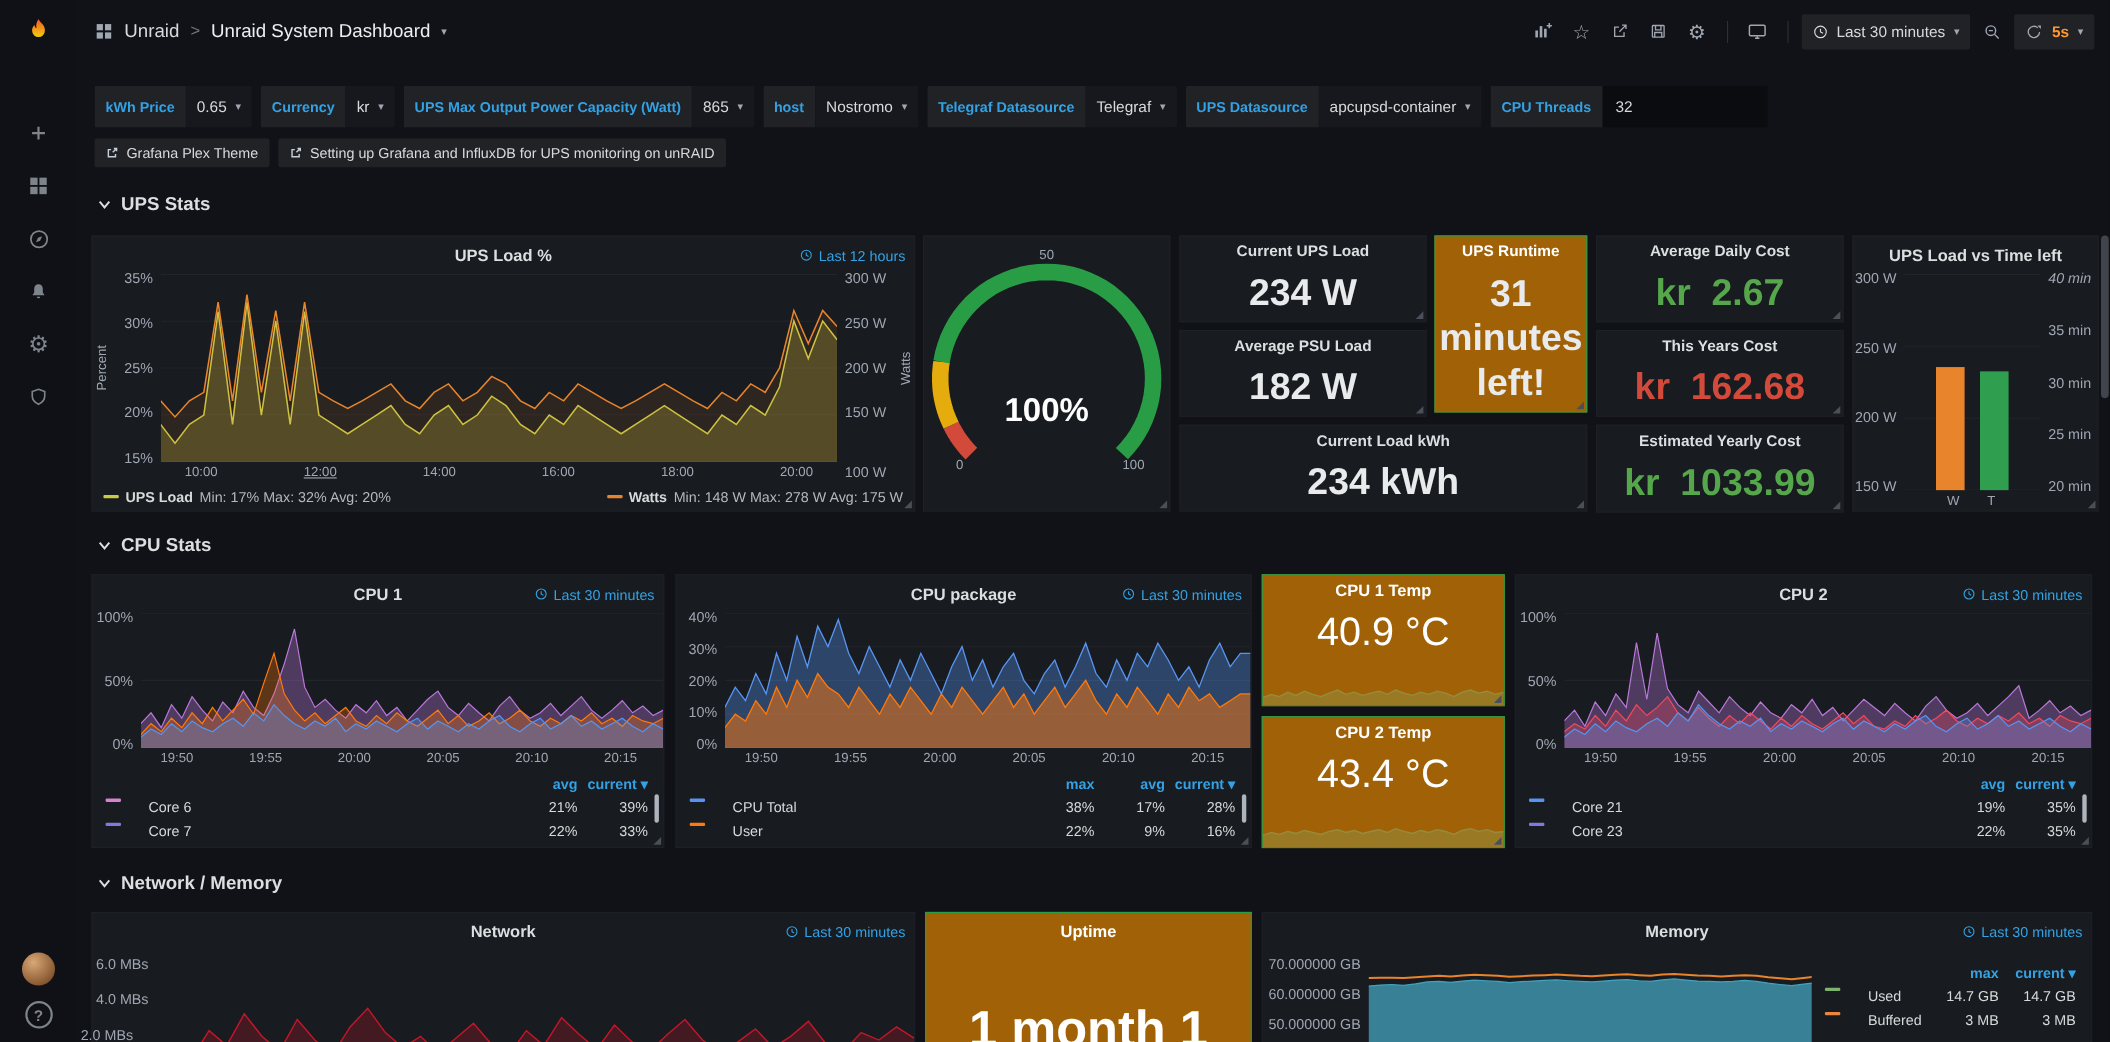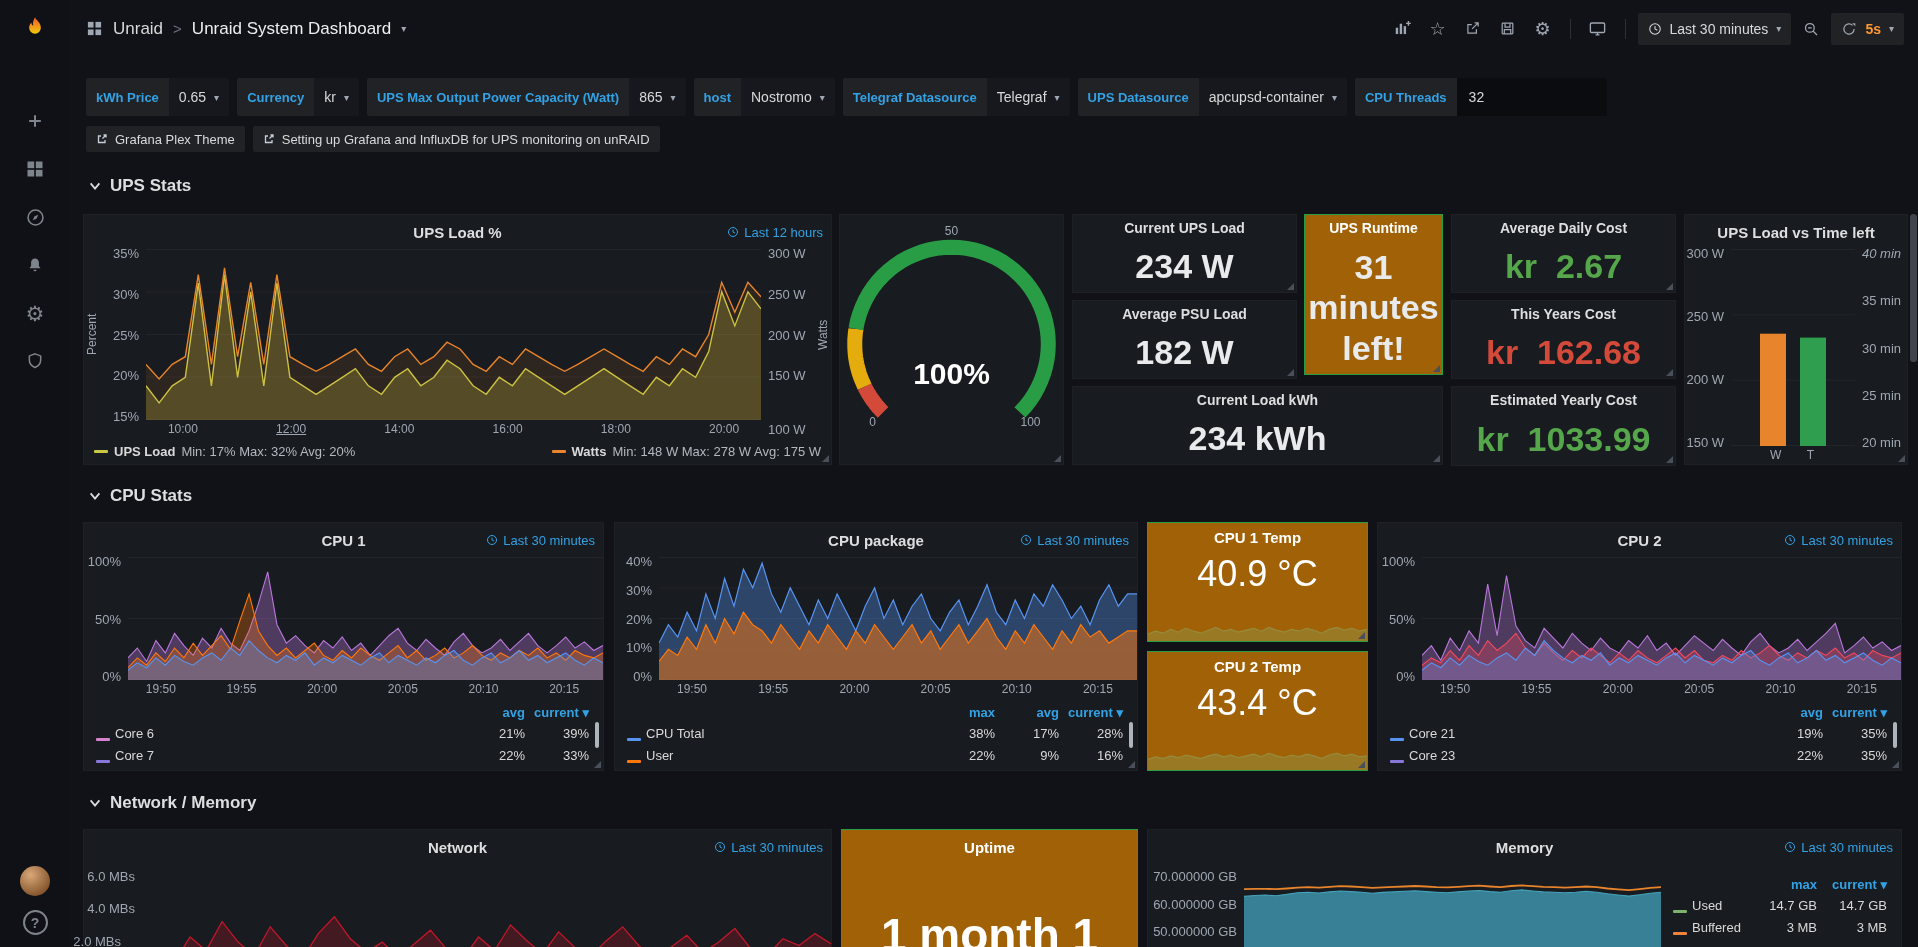--- a/index.html
+++ b/index.html
@@ -55,21 +55,21 @@
 .ylab{width:16px;display:flex;align-items:center;justify-content:center;font-size:12px;color:#9fa7b3;writing-mode:vertical-rl;transform:rotate(180deg)}
 .xticks{flex:0 0 18px;position:relative;font-size:12px;color:#9fa7b3}
 .ilegend{flex:0 0 26px;display:flex;align-items:center;justify-content:space-between;padding:0 10px;font-size:13px}
 .il-item{display:flex;align-items:center;gap:6px;color:#d8d9da}
 .il-item b{font-weight:600}
 .il-stats{color:#b4b8bf}
 .lg-mark{display:inline-block;width:14px;height:3px;border-radius:1px;background:#888;flex:0 0 14px}
 .lg{position:relative;flex:0 0 72px;padding:4px 14px 4px 12px;font-size:13px}
 .lg-head{display:flex;color:#33a2e5;font-weight:600;height:20px;align-items:center}
 .lg-row{display:flex;height:22px;align-items:center}
-.lg-name{flex:1;display:flex;align-items:flex-end;gap:5px;color:#d8d9da;cursor:pointer}
+.lg-name{flex:1;display:flex;align-items:flex-start;gap:25px;color:#d8d9da;cursor:pointer}
 .lg-col{width:64px;text-align:right}
 .lg-side{flex:0 0 240px;padding-top:10px}
 .lg-side .lg-col{width:70px}
 .lg-scroll{position:absolute;right:4px;top:24px;width:4px;height:26px;background:#aeb4bb;border-radius:2px}
 
 .stat-value{white-space:pre;text-align:center;font-weight:700;color:#e9eaeb;flex:1;display:flex;align-items:center;justify-content:center}
 .stat .stat-value{font-size:34px}
 .runtime-value{font-size:27px;line-height:1.18;white-space:normal;padding:0 0}
 .v-green{color:#56a64b}
 .v-red{color:#d44a3a}

